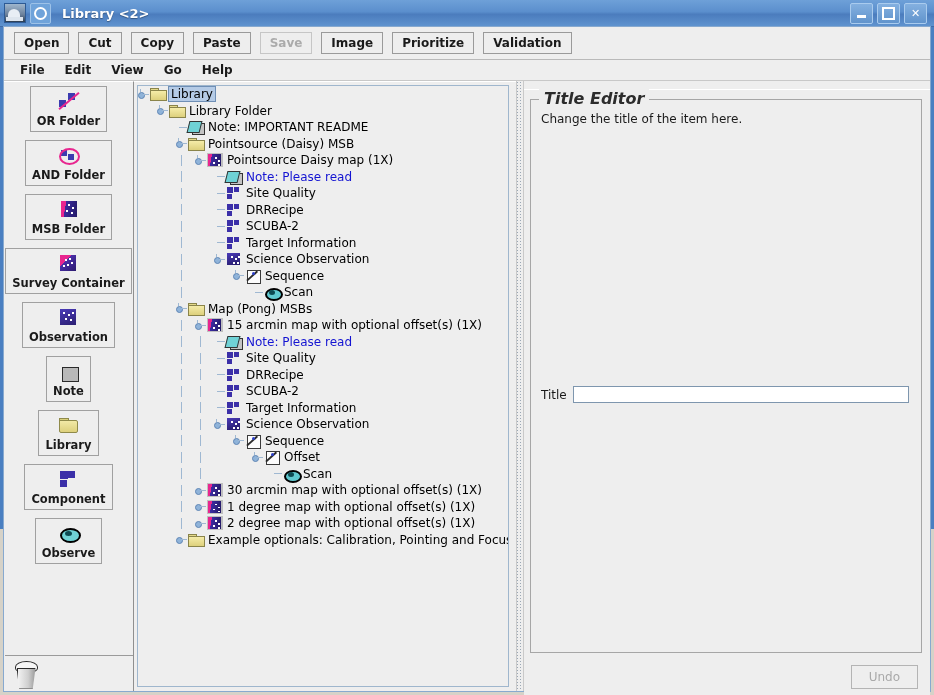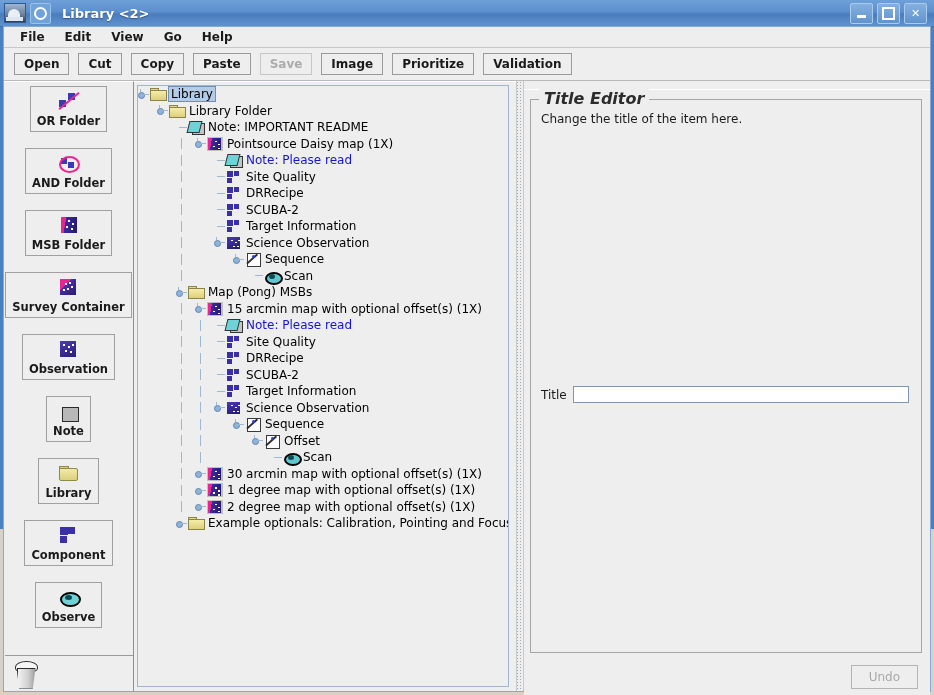--- a/index.html
+++ b/index.html
@@ -83,21 +83,21 @@
     display:flex;flex-direction:column;align-items:center;
   }
   #palette-scroll{
     width:128px;height:573px;overflow:hidden;position:relative;
     display:flex;flex-direction:column;align-items:center;padding-top:4px;
     box-sizing:border-box;
   }
   .pal-btn{
     border:1px solid #a0a0a0;background:#eeeeee;
     display:flex;flex-direction:column;align-items:center;justify-content:center;
-    margin-bottom:16px;padding:4px 6px 3px 6px;cursor:default;
+    margin-bottom:8px;padding:4px 6px 3px 6px;cursor:default;
   }
   .pal-btn .pal-label{
     font-size:11.5px;font-weight:bold;color:#1a1a1a;margin-top:3px;white-space:nowrap;
   }
   .pal-icon{width:22px;height:20px;position:relative;}
   
   .ic-orfolder{background:transparent;}
   .ic-orfolder .sq1{position:absolute;left:2px;top:9px;width:7px;height:7px;background:#3b3bb0;}
   .ic-orfolder .sq2{position:absolute;left:11px;top:2px;width:7px;height:7px;background:#3b3bb0;}
   .ic-orfolder .sl{position:absolute;left:-1px;top:9px;width:26px;height:2px;background:#e8268f;transform:rotate(-40deg);}
@@ -245,39 +245,39 @@
         </div>
       <div class="tb-btn">
           <div class="max-sq"></div>
         </div>
       <div class="tb-btn">✕</div>
     </div>
   </div>
 
   <div id="client">
 
-    <div id="menubar">
-        <div class="menu-item">File</div>
-        <div class="menu-item">Edit</div>
-        <div class="menu-item">View</div>
-        <div class="menu-item">Go</div>
-        <div class="menu-item">Help</div>
-      </div>
-
     <div id="toolbar">
         <div class="tool-btn">Open</div>
         <div class="tool-btn">Cut</div>
         <div class="tool-btn">Copy</div>
         <div class="tool-btn">Paste</div>
         <div class="tool-btn disabled">Save</div>
         <div class="tool-btn">Image</div>
         <div class="tool-btn">Prioritize</div>
         <div class="tool-btn">Validation</div>
       </div>
 
+    <div id="menubar">
+        <div class="menu-item">File</div>
+        <div class="menu-item">Edit</div>
+        <div class="menu-item">View</div>
+        <div class="menu-item">Go</div>
+        <div class="menu-item">Help</div>
+      </div>
+
     <div id="main">
 
       <div id="palette">
         <div id="palette-scroll">
             <div class="pal-btn">
               <div class="pal-icon ic-orfolder">
                 <div class="sq1"></div>
                 <div class="sq2"></div>
                 <div class="sl"></div>
               </div>
@@ -392,20 +392,34 @@
               <div class="spacer" style="width: 19px;"></div>
               <div class="spacer" style="width: 19px;"></div>
               <div class="elbow">
                 <div class="h"></div>
               </div>
               <div class="ticon t-note">
                 <div class="pg2"></div>
                 <div class="pg1"></div>
               </div>
               <span class="tree-label">Note: IMPORTANT README</span>
+            </div>
+            <div class="tree-row">
+              <div class="spacer" style="width: 19px;"></div>
+              <div class="spacer" style="width: 19px;"></div>
+              <div class="handle">
+                <div class="knob"></div>
+                <div class="stem"></div>
+                <div class="vert"></div>
+              </div>
+              <div class="ticon t-folder">
+                <div class="tab"></div>
+                <div class="bd"></div>
+              </div>
+              <span class="tree-label">Pointsource (Daisy)  MSB</span>
             </div>
             <div class="tree-row">
               <div class="spacer" style="width: 19px;"></div>
               <div class="spacer" style="width: 19px;"></div>
               <div class="spacer" style="width: 19px;">
                 <div class="vline" style="left: 5px;"></div>
               </div>
               <div class="handle">
                 <div class="knob"></div>
                 <div class="stem"></div>

